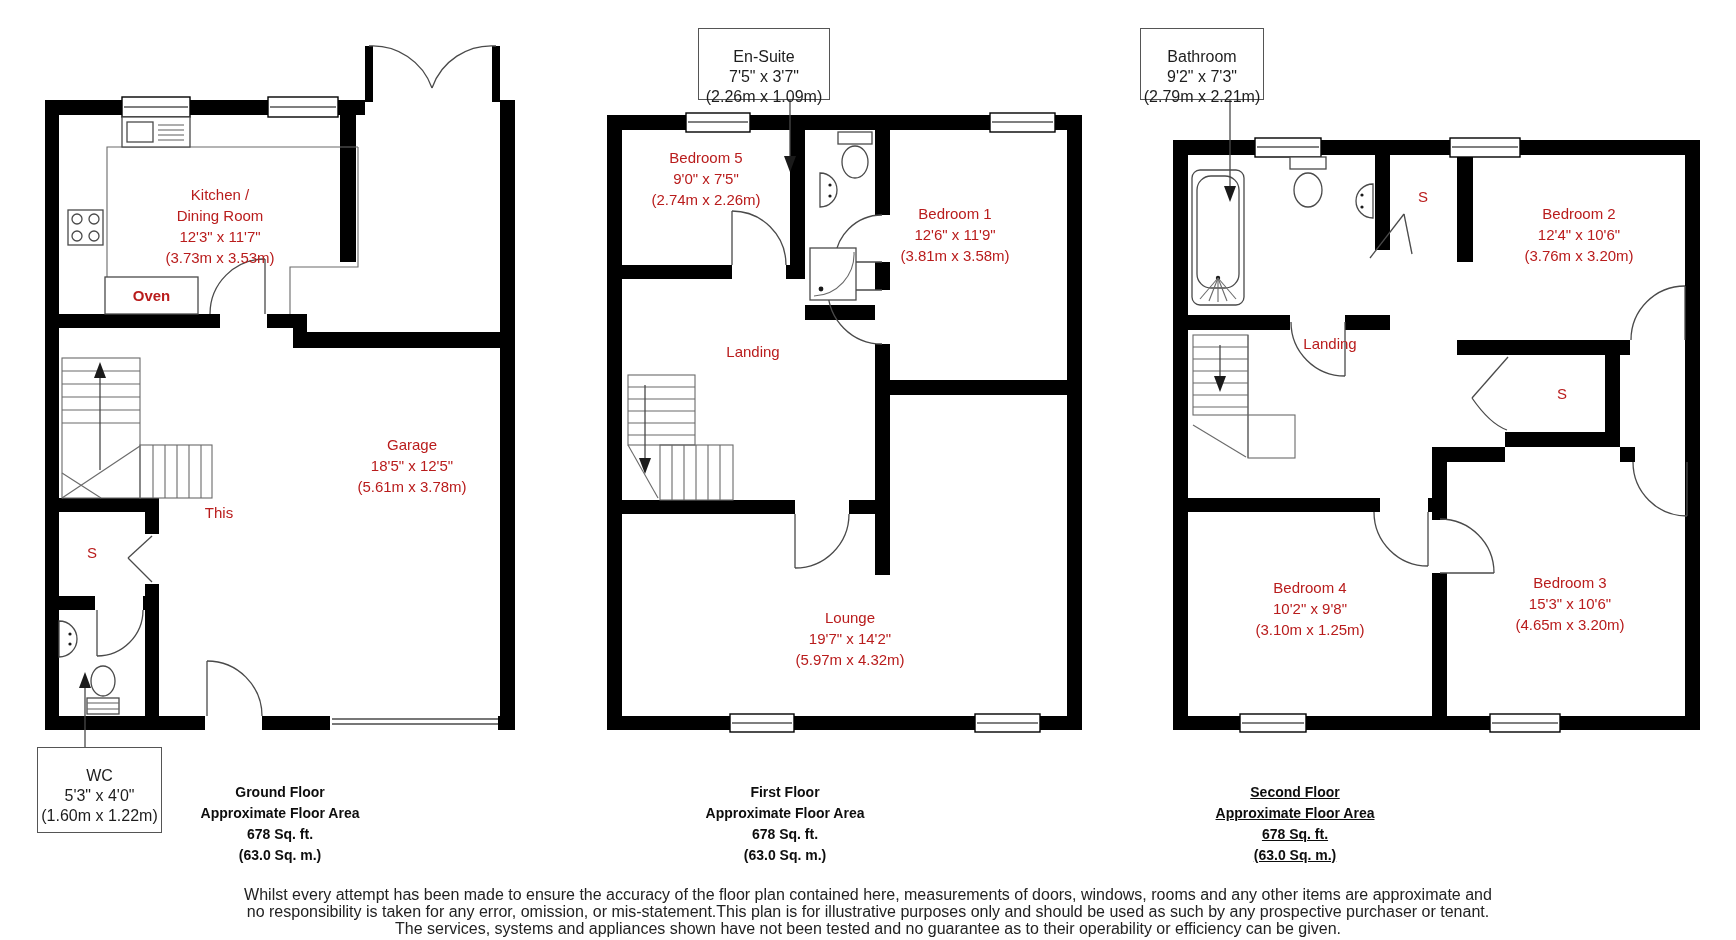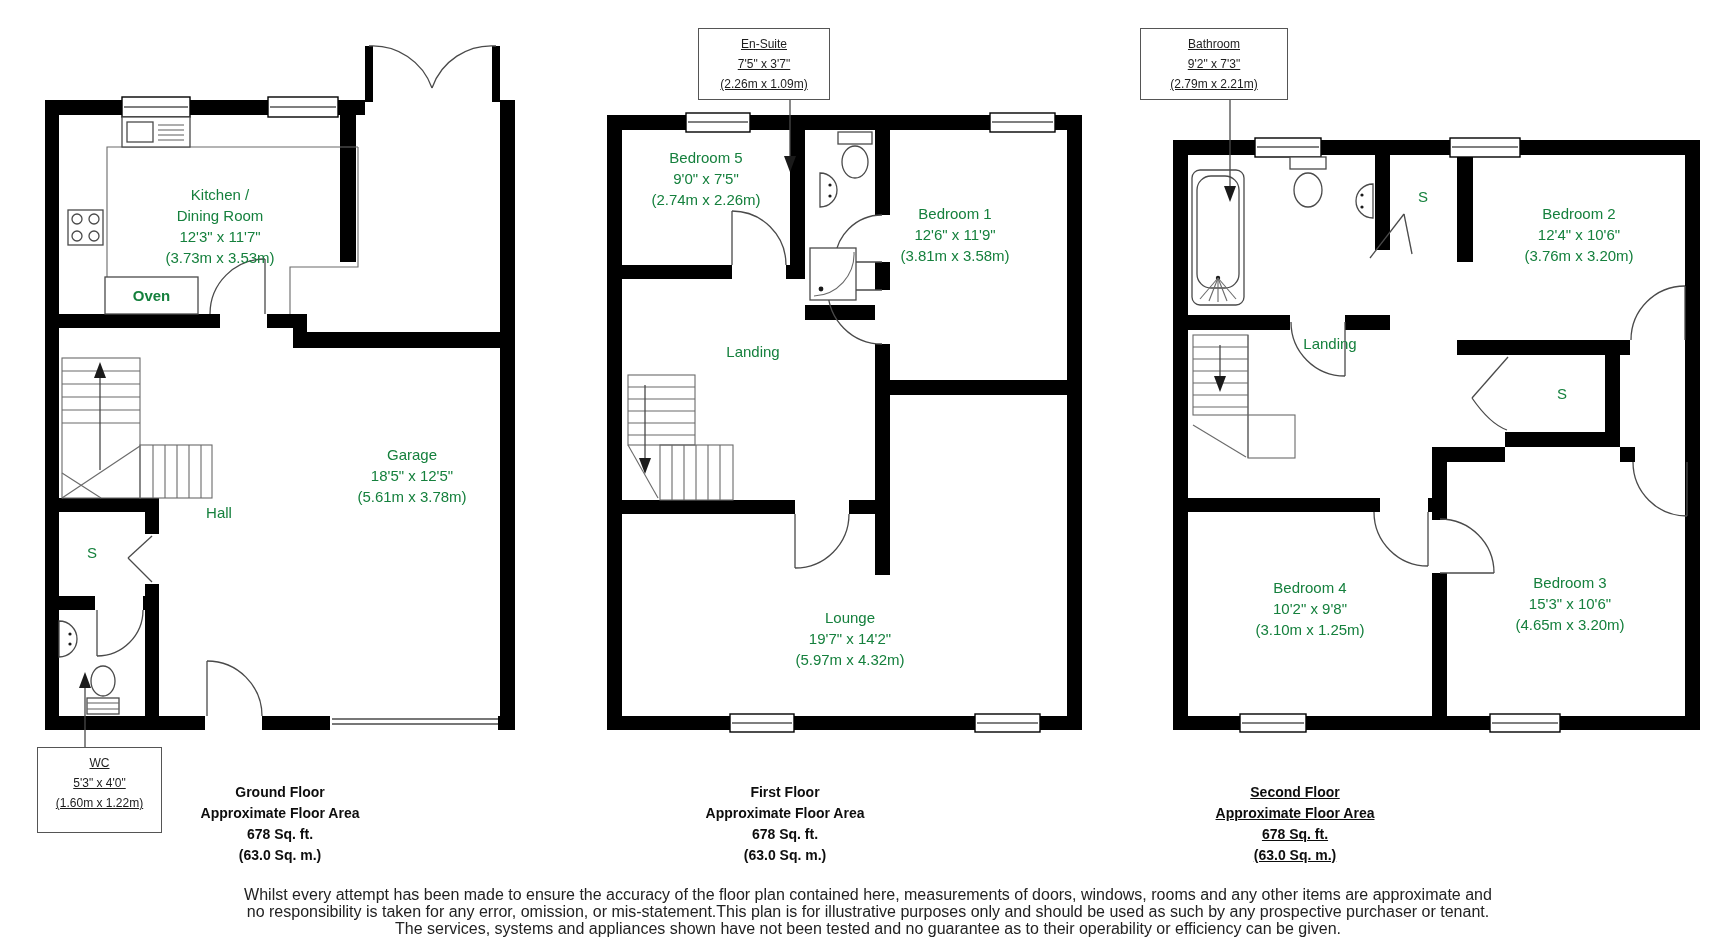--- a/index.html
+++ b/index.html
@@ -4,24 +4,24 @@
 <style>
   html,body{margin:0;padding:0;background:#fff;}
   .canvas{position:relative;width:1736px;height:940px;background:#ffffff;overflow:hidden;
           font-family:"Liberation Sans", sans-serif;color:#1d1d1d;}
   svg{position:absolute;left:0;top:0;}
   .w{fill:#000;}
   .t{stroke:#4a4a4a;stroke-width:1.3;fill:none;}
   .t2{stroke:#6a6a6a;stroke-width:1.1;fill:none;}
   .fx{stroke:#4a4a4a;stroke-width:1.3;fill:#fff;}
   .ah{fill:#1a1a1a;}
-  .lbl{position:absolute;text-align:center;font-size:15px;line-height:21px;color:#15803d;}
+  .lbl{position:absolute;text-align:center;font-size:15px;line-height:21px;color:#b91c1c;}
   .lbl .nm{white-space:nowrap;}
   .callout{position:absolute;background:#fff;border:1.5px solid #555;text-align:center;
-           font-size:12px;line-height:20px;padding-top:5px;box-sizing:border-box;z-index:3;text-decoration:underline;}
+           font-size:16px;line-height:20px;padding-top:18px;box-sizing:border-box;z-index:3;}
   .caption{position:absolute;text-align:center;font-weight:bold;font-size:14px;line-height:21px;color:#0d0d0d;}
   .disclaimer{position:absolute;width:1736px;text-align:center;font-size:16px;line-height:17px;color:#222;}
 </style>
 </head>
 <body>
 
 <div class="canvas">
 
 <svg width="1736" height="940" viewBox="0 0 1736 940">
 
@@ -347,23 +347,23 @@
     <div class="nm">12'3" x 11'7"</div>
     <div class="nm">(3.73m x 3.53m)</div>
   </div>
   <div class="lbl" style="left:106px;top:285px;width:91px;font-weight:bold;">
     <div class="nm">Oven</div>
   </div>
   <div class="lbl" style="left:72px;top:542px;width:40px;">
     <div class="nm">S</div>
   </div>
   <div class="lbl" style="left:179px;top:502px;width:80px;">
-    <div class="nm">Hall</div>
-  </div>
-  <div class="lbl" style="left:312px;top:444px;width:200px;">
+    <div class="nm">This</div>
+  </div>
+  <div class="lbl" style="left:312px;top:434px;width:200px;">
     <div class="nm">Garage</div>
     <div class="nm">18'5" x 12'5"</div>
     <div class="nm">(5.61m x 3.78m)</div>
   </div>
   <div class="callout" style="left:37px;top:747px;width:125px;height:86px;">
     <div class="nm">WC</div>
     <div class="nm">5'3" x 4'0"</div>
     <div class="nm">(1.60m x 1.22m)</div>
   </div>
   <div class="caption" style="left:180px;top:782px;width:200px;">
@@ -420,21 +420,21 @@
   <div class="lbl" style="left:1210px;top:577px;width:200px;">
     <div class="nm">Bedroom 4</div>
     <div class="nm">10'2" x 9'8"</div>
     <div class="nm">(3.10m x 1.25m)</div>
   </div>
   <div class="lbl" style="left:1470px;top:560px;width:200px;margin-top:12px;">
     <div class="nm">Bedroom 3</div>
     <div class="nm">15'3" x 10'6"</div>
     <div class="nm">(4.65m x 3.20m)</div>
   </div>
-  <div class="callout" style="left:1140px;top:28px;width:148px;height:72px;">
+  <div class="callout" style="left:1140px;top:28px;width:124px;height:72px;">
     <div class="nm">Bathroom</div>
     <div class="nm">9'2" x 7'3"</div>
     <div class="nm">(2.79m x 2.21m)</div>
   </div>
   <div class="caption" style="left:1195px;top:782px;width:200px;text-decoration:underline;">
     <div>Second Floor</div>
     <div>Approximate Floor Area</div>
     <div>678 Sq. ft.</div>
     <div>(63.0 Sq. m.)</div>
   </div>

